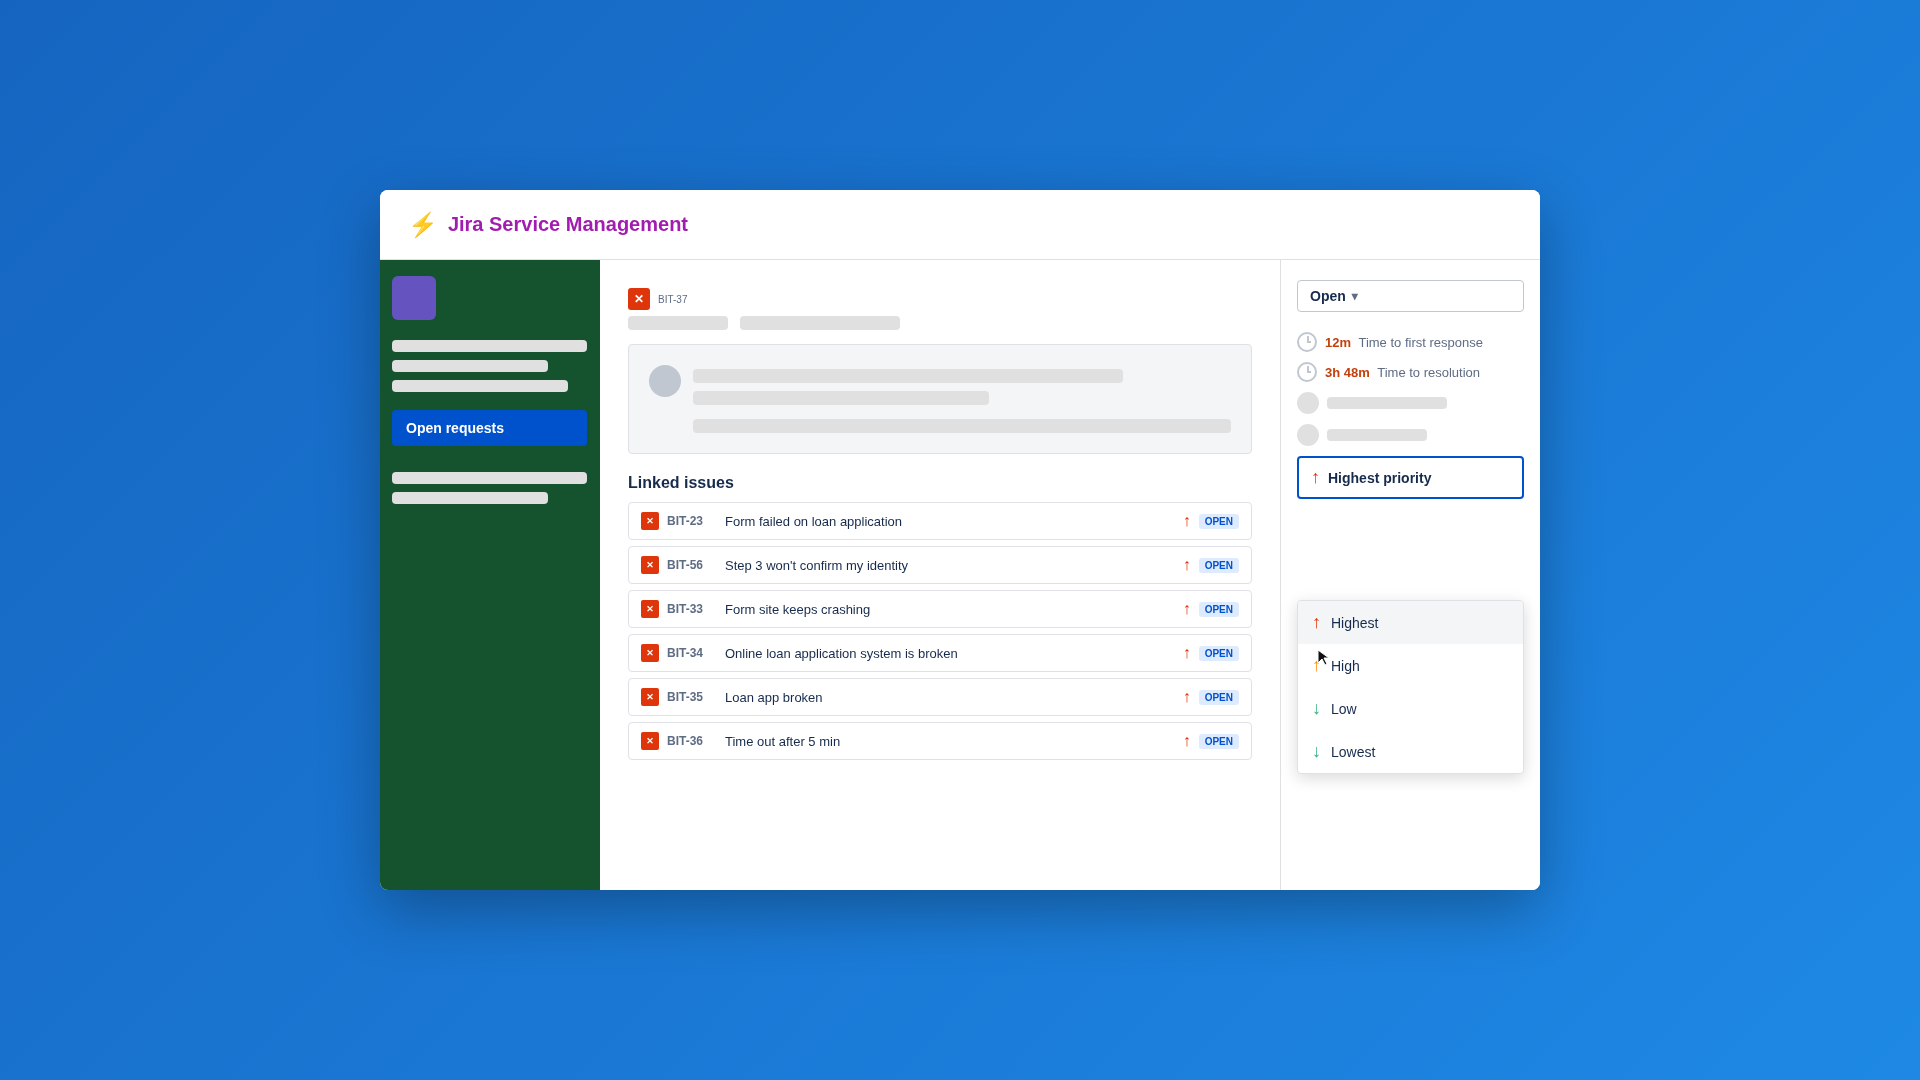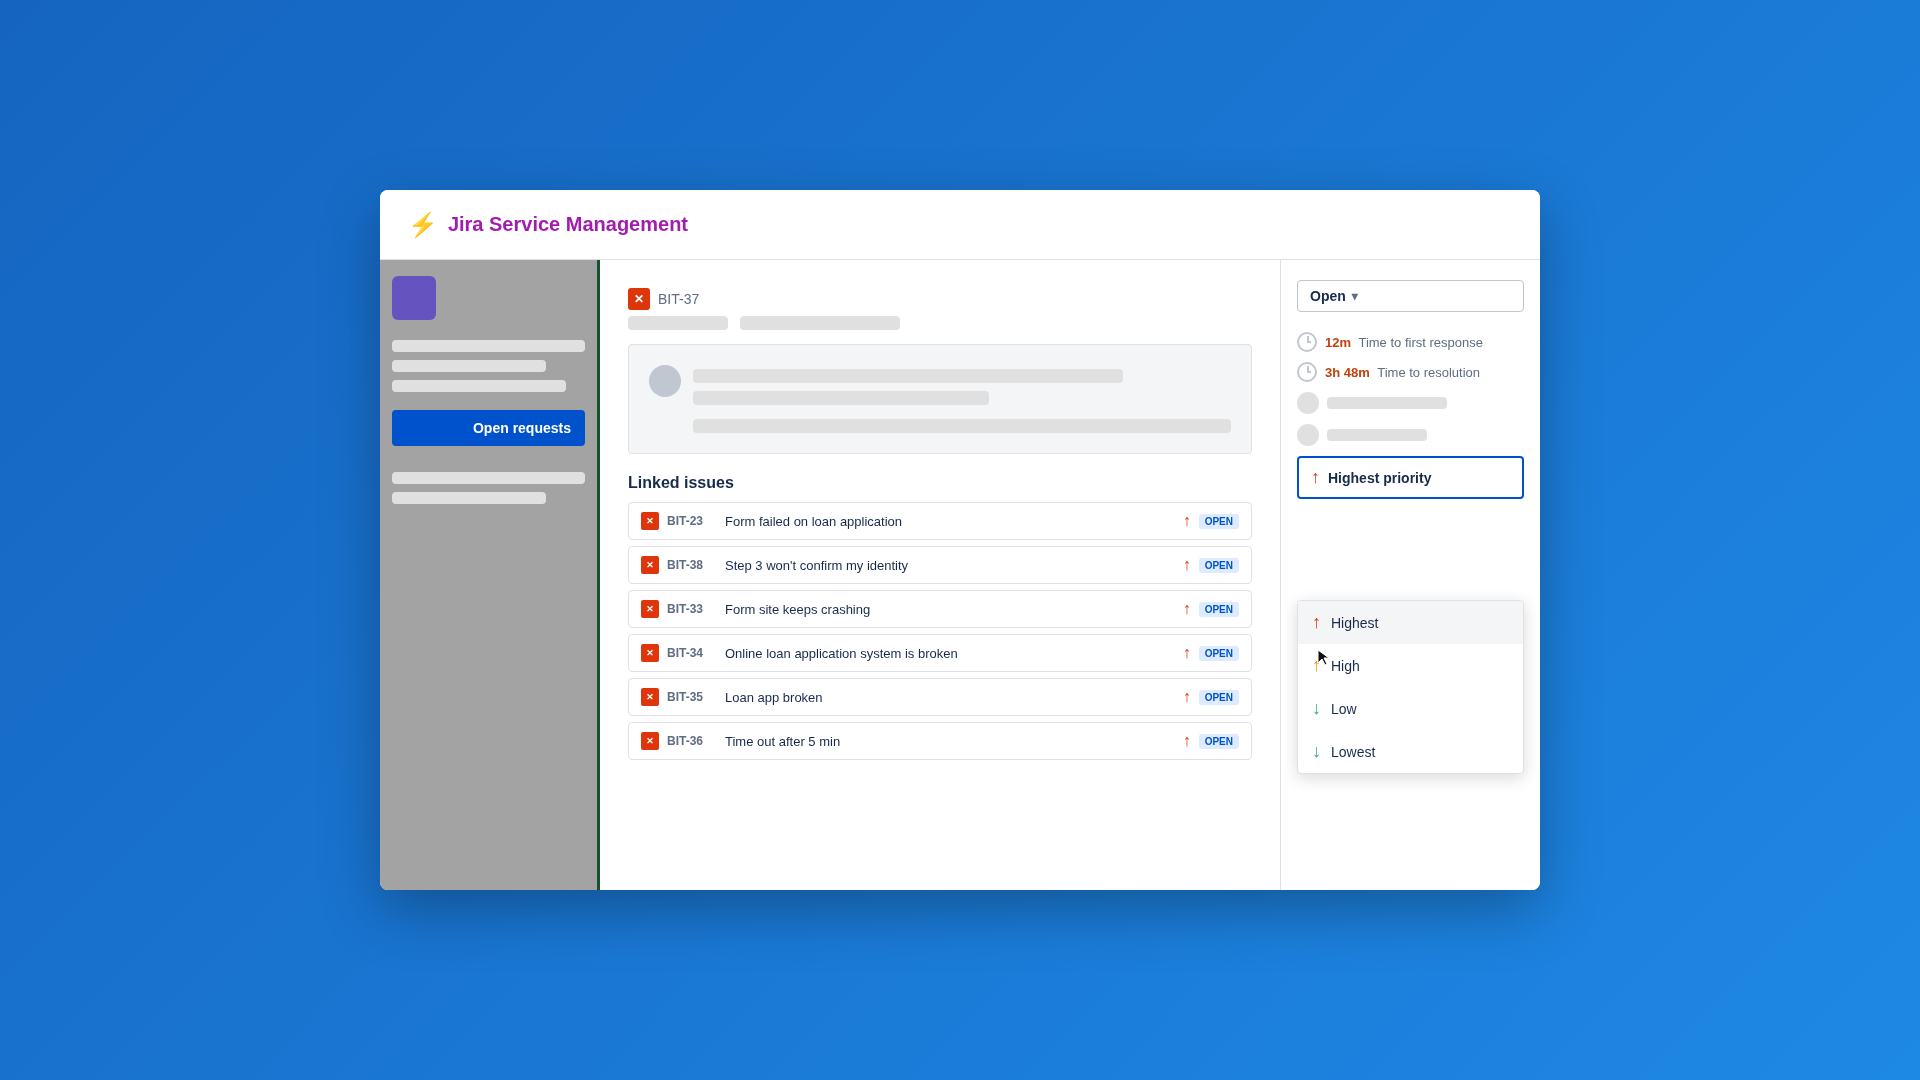--- a/index.html
+++ b/index.html
@@ -47,27 +47,26 @@
       color: #a21caf;
     }
     
     .body {
       display: flex;
       height: calc(100% - 70px);
     }
     
     .sidebar {
       width: 220px;
-      background: #a3a3a3;
-      border-right: 3px solid #14532d;
+      background: #14532d;
+      border-right: 1px solid #14532d;
       padding: 16px 12px;
       display: flex;
       flex-direction: column;
       gap: 10px;
-      text-align: right;
     }
     .avatar {
       width: 44px;
       height: 44px;
       background: #6554c0;
       border-radius: 6px;
       margin-bottom: 10px;
     }
     .sidebar-skeleton {
       height: 12px;
@@ -111,21 +110,21 @@
       background: #de350b;
       border-radius: 3px;
       display: flex;
       align-items: center;
       justify-content: center;
       color: #fff;
       font-size: 12px;
       font-weight: 700;
     }
     .issue-id {
-      font-size: 14px;
+      font-size: 10px;
       color: #5e6c84;
       font-weight: 500;
     }
     .issue-title {
       font-size: 26px;
       font-weight: 700;
       color: #172b4d;
       margin-bottom: 14px;
     }
     .skeleton-row {
@@ -403,21 +402,21 @@
       <div>
         <div class="issue-row">
           <div class="issue-row-icon">✕</div>
           <span class="issue-row-id">BIT-23</span>
           <span class="issue-row-title">Form failed on loan application</span>
           <span class="priority-arrow priority-up">↑</span>
           <span class="badge-open">OPEN</span>
         </div>
         <div class="issue-row">
           <div class="issue-row-icon">✕</div>
-          <span class="issue-row-id">BIT-38</span>
+          <span class="issue-row-id">BIT-56</span>
           <span class="issue-row-title">Step 3 won't confirm my identity</span>
           <span class="priority-arrow priority-up">↑</span>
           <span class="badge-open">OPEN</span>
         </div>
         <div class="issue-row">
           <div class="issue-row-icon">✕</div>
           <span class="issue-row-id">BIT-33</span>
           <span class="issue-row-title">Form site keeps crashing</span>
           <span class="priority-arrow priority-up">↑</span>
           <span class="badge-open">OPEN</span>

